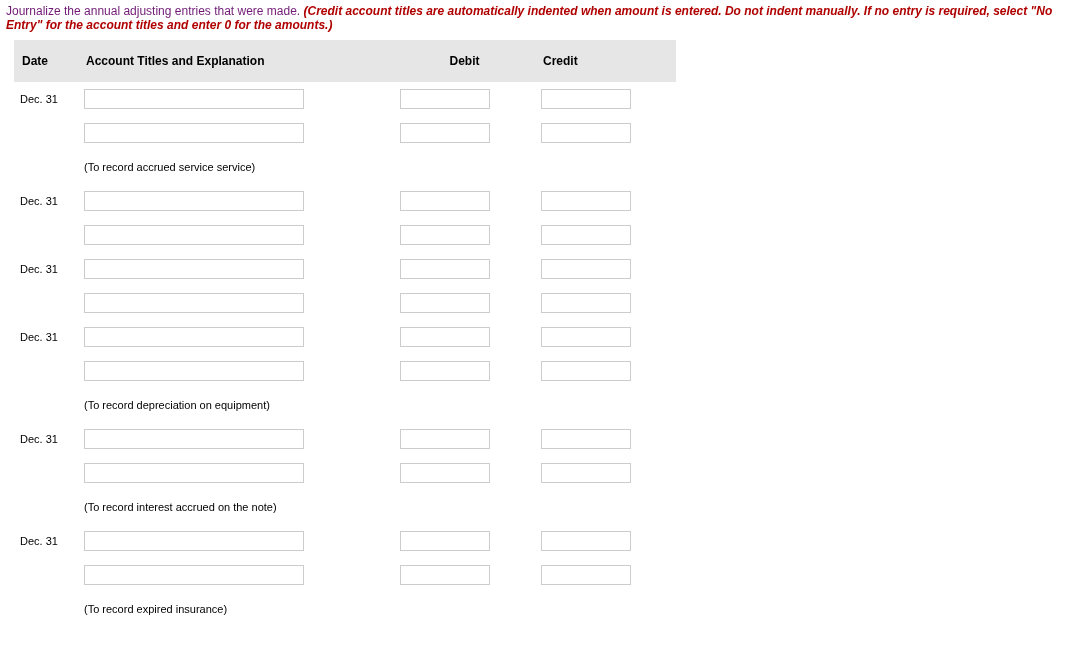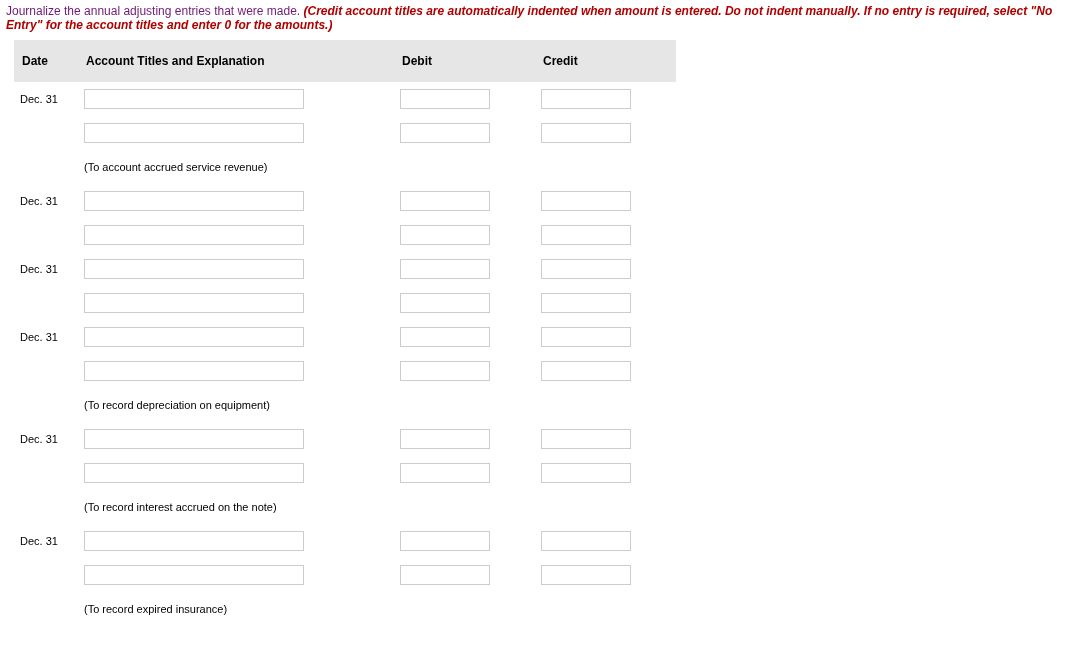--- a/index.html
+++ b/index.html
@@ -27,21 +27,21 @@
   }
   table.journal th {
     background: #e6e6e6;
     font-weight: bold;
     font-size: 12px;
     padding: 14px 8px;
     text-align: left;
   }
   table.journal th.date-col { width: 48px; }
   table.journal th.acct-col { width: 300px; }
-  table.journal th.debit-col { width: 125px; text-align: left; }
+  table.journal th.debit-col { width: 125px; text-align: center; }
   table.journal th.credit-col { width: 125px; text-align: left; }
   table.journal td {
     padding: 3px 6px;
     vertical-align: middle;
     font-size: 11px;
     height: 28px;
   }
   td.date-cell {
     vertical-align: top;
     padding-top: 10px;
@@ -97,21 +97,21 @@
         <td class="amt-cell"><input type="text" class="amt-input" style=""></td>
       </tr>
       <tr>
         <td></td>
         <td><input type="text" class="acct-input" style=""></td>
         <td class="amt-cell"><input type="text" class="amt-input" style=""></td>
         <td class="amt-cell"><input type="text" class="amt-input" style=""></td>
       </tr>
       <tr>
         <td></td>
-        <td class="desc-cell" colspan="3">(To account accrued service revenue)</td>
+        <td class="desc-cell" colspan="3">(To record accrued service service)</td>
       </tr>
       <tr>
         <td class="date-cell">Dec. 31</td>
         <td><input type="text" class="acct-input" style=""></td>
         <td class="amt-cell"><input type="text" class="amt-input" style=""></td>
         <td class="amt-cell"><input type="text" class="amt-input" style=""></td>
       </tr>
       <tr>
         <td></td>
         <td><input type="text" class="acct-input" style=""></td>

